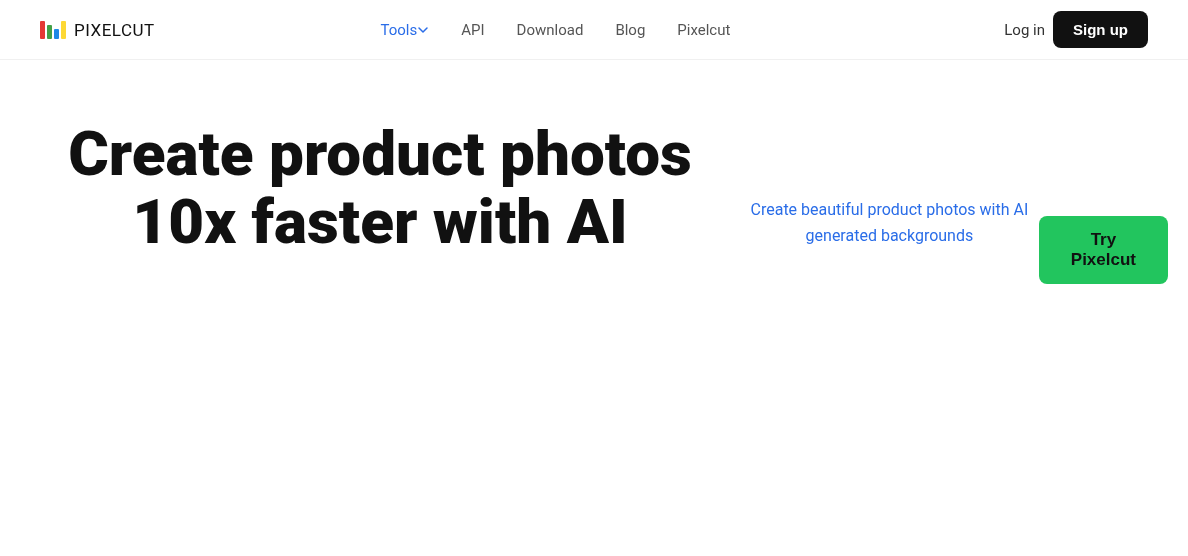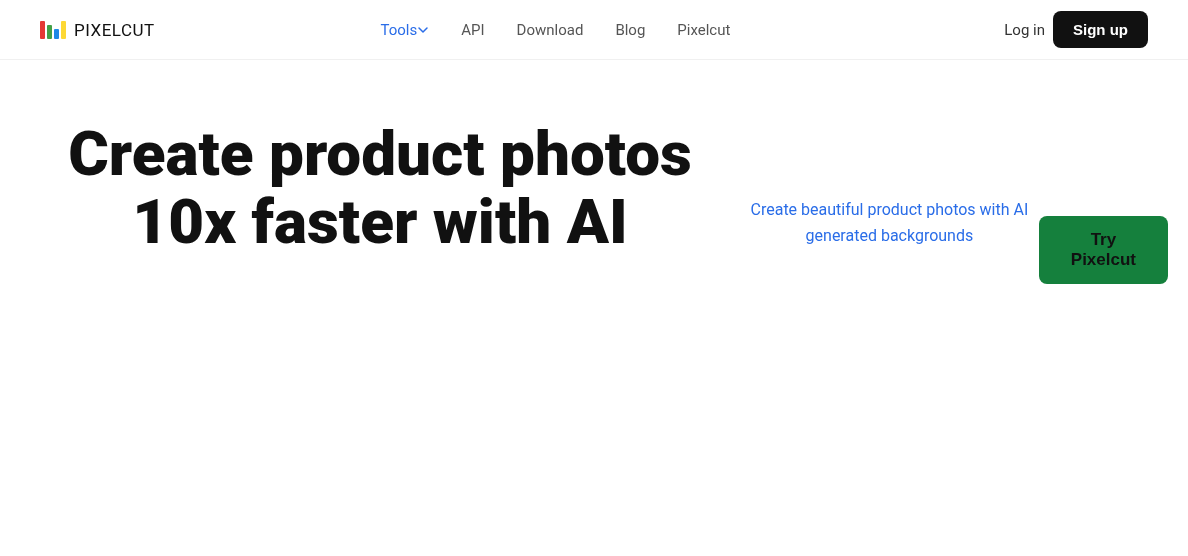--- a/index.html
+++ b/index.html
@@ -133,21 +133,21 @@
       max-width: 480px;
       line-height: 1.6;
       margin-bottom: 36px;
     }
 
     .hero-subtitle .highlight-blue {
       color: #2a6de8;
     }
 
     .try-btn {
-      background: #15803d;
+      background: #22c55e;
       color: #111111;
       border: none;
       border-radius: 8px;
       padding: 14px 32px;
       font-size: 17px;
       font-weight: 700;
       cursor: pointer;
     }
   </style>
 </head>

